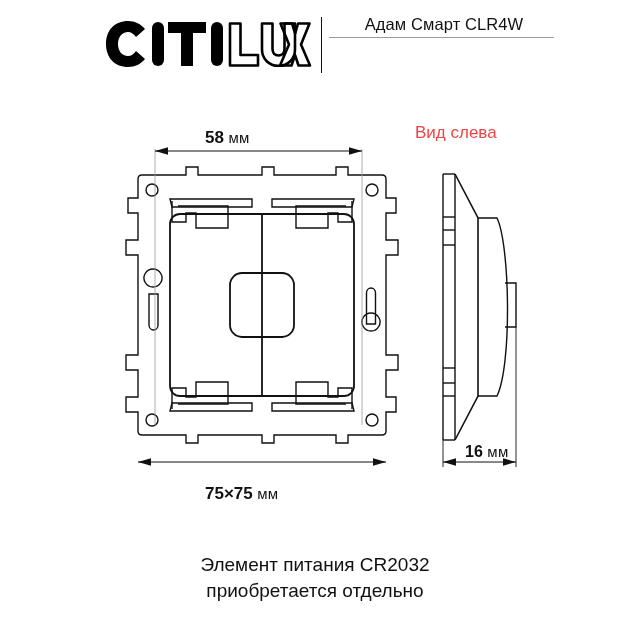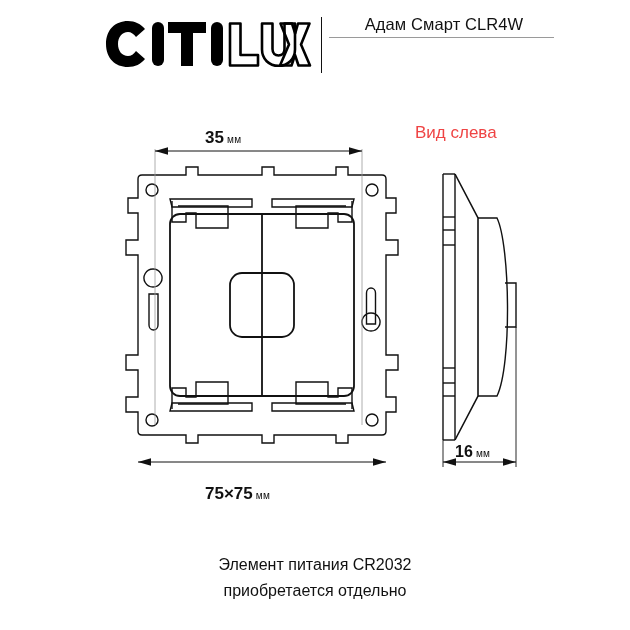--- a/index.html
+++ b/index.html
@@ -76,32 +76,32 @@
     color: #111111;
     white-space: nowrap;
     text-align: center;
   }
   #label-58 {
     left: 205px; top: 128px;
     font-size: 17px;
     font-weight: bold;
   }
   #label-58 .unit, #label-7575 .unit, #label-16 .unit {
-    font-size: 10px;
+    font-size: 15px;
     font-weight: normal;
     letter-spacing: 0.3px;
   }
   #label-7575 {
     left: 205px; top: 443px;
     font-size: 17px;
     font-weight: bold;
     margin-top: 41px;
   }
   #label-16 {
-    left: 443px; top: 443px;
+    left: 453px; top: 443px;
     font-size: 16px;
     font-weight: bold;
     padding-left: 12px;
   }
   #label-view-left {
     position: absolute;
     left: 415px; top: 123px;
     font-size: 17px;
     color: #ef4444;
     white-space: nowrap;
@@ -109,21 +109,21 @@
 
   
   #footer {
     position: absolute;
     left: 0; top: 552px;
     width: 630px;
     text-align: center;
     color: #111111;
   }
   #footer div {
-    font-size: 16px;
+    font-size: 19px;
     line-height: 26px;
     white-space: nowrap;
   }
 </style>
 </head>
 <body>
 
 <div id="page">
 
   <div id="header">
@@ -256,21 +256,21 @@
 
         <line x1="443" y1="345" x2="443" y2="372" stroke="#111111" stroke-width="0.9"></line>
         <line x1="516" y1="232" x2="516" y2="372" stroke="#111111" stroke-width="0.9"></line>
         <line x1="443" y1="367" x2="516" y2="367" stroke-width="1"></line>
         <polygon points="443,367 456,363.2 456,370.8" fill="#111111" stroke="none"></polygon>
         <polygon points="516,367 503,363.2 503,370.8" fill="#111111" stroke="none"></polygon>
       </g>
     </svg>
   </div>
 
-  <div class="dim-label" id="label-58"><span>35</span><span class="unit"> мм</span></div>
+  <div class="dim-label" id="label-58"><span>58</span><span class="unit"> мм</span></div>
 
   <div class="dim-label" id="label-7575"><span>75×75</span><span class="unit"> мм</span></div>
 
   <div class="dim-label" id="label-16"><span>16</span><span class="unit"> мм</span></div>
 
   <div id="label-view-left">Вид слева</div>
 
   <div id="footer">
     <div>Элемент питания CR2032</div>
     <div>приобретается отдельно</div>

